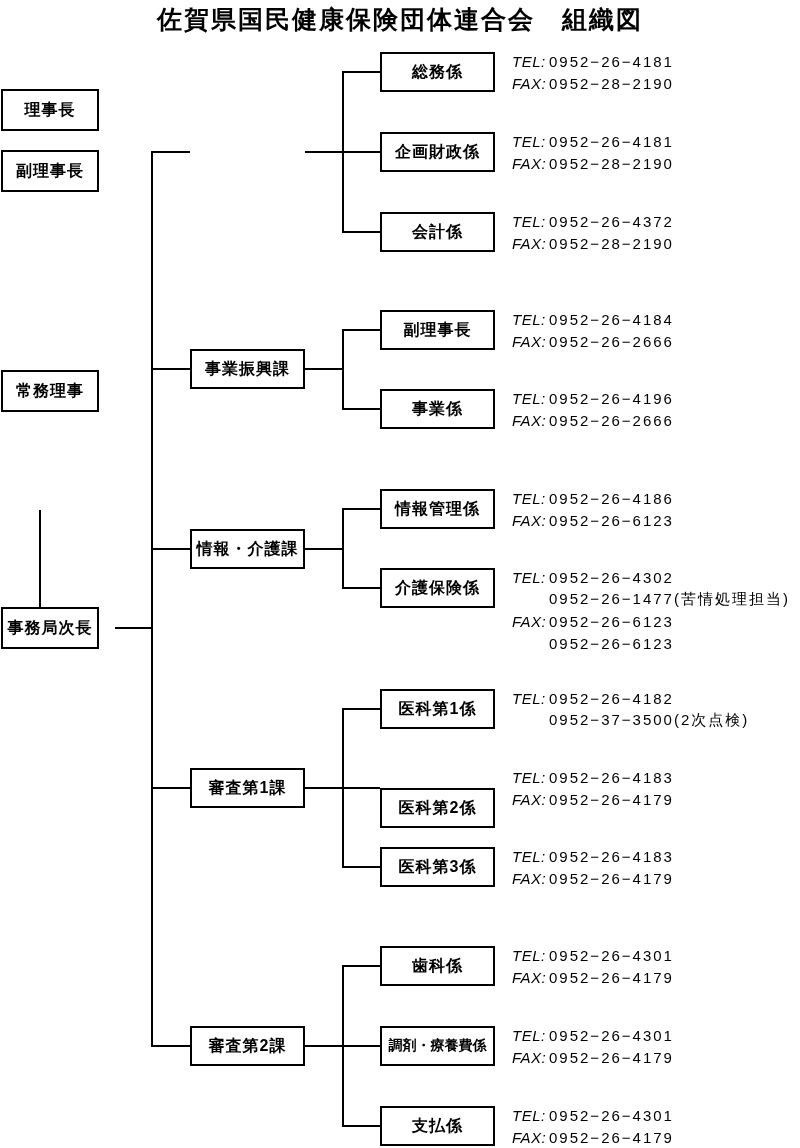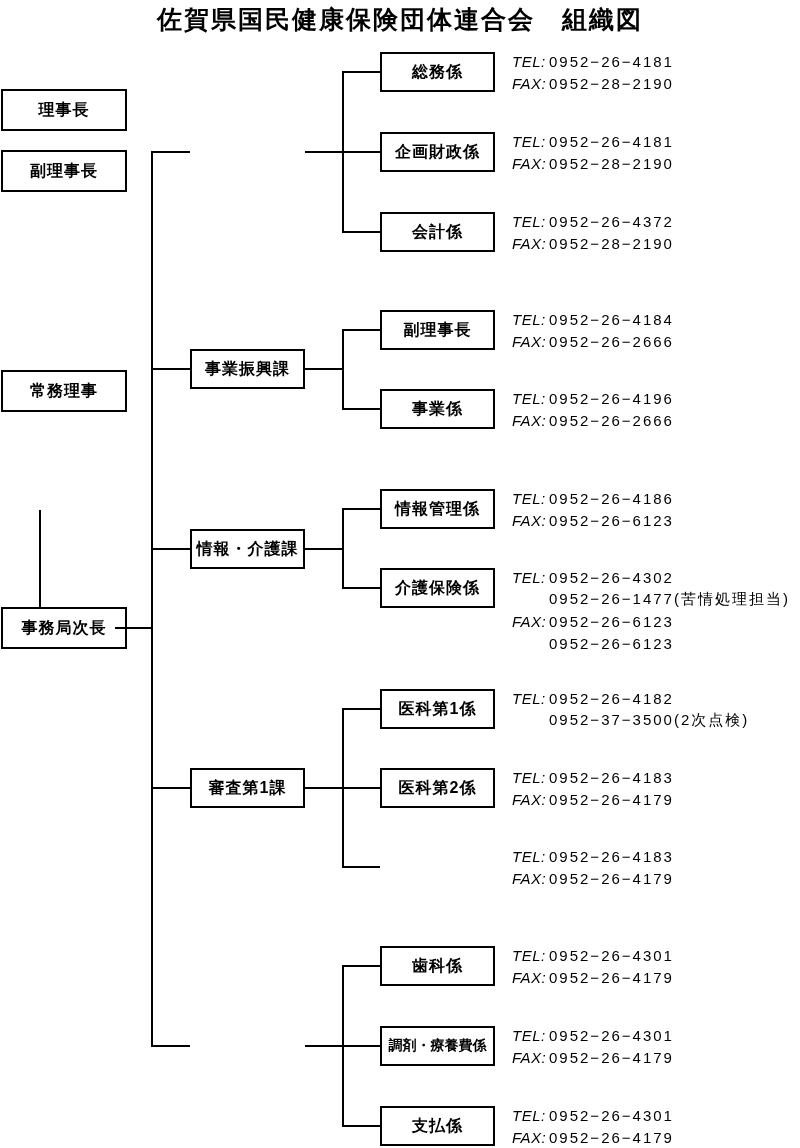--- a/index.html
+++ b/index.html
@@ -11,21 +11,21 @@
   .title{
     position:absolute;top:3px;left:0;width:100%;margin:0;
     text-align:center;font-size:25px;font-weight:bold;letter-spacing:2px;
     white-space:nowrap;
   }
   .node{
     position:absolute;width:115px;height:40px;box-sizing:border-box;
     border:2px solid #000;background:#fff;
     display:flex;align-items:center;justify-content:center;
   }
-  .node.exec{height:42px;width:126px;}
+  .node.exec{height:42px;width:98px;}
   .node .lbl{font-size:16px;font-weight:bold;letter-spacing:1px;white-space:nowrap;}
   .node.small .lbl{font-size:14px;letter-spacing:0;}
   .line{position:absolute;background:#000;display:block;}
   .contact{position:absolute;left:512px;}
   .cline{height:22px;display:flex;align-items:center;font-size:15px;white-space:nowrap;font-weight:500;}
   .pfx{display:inline-block;width:37px;letter-spacing:0.5px;font-style:italic;}
   .num{letter-spacing:2px;}
 </style>
 </head>
 <body>
@@ -85,20 +85,23 @@
 
   <div class="node" style="left:190px;top:349px">
     <span class="lbl">事業振興課</span>
     </div>
   <div class="node" style="left:190px;top:529px">
     <span class="lbl">情報・介護課</span>
     </div>
   <div class="node" style="left:190px;top:768px">
     <span class="lbl">審査第1課</span>
     </div>
+  <div class="node" style="left:190px;top:1026px">
+    <span class="lbl">審査第2課</span>
+    </div>
 
   <div class="node" style="left:380px;top:52px">
     <span class="lbl">総務係</span>
     </div>
   <div class="node" style="left:380px;top:132px">
     <span class="lbl">企画財政係</span>
     </div>
   <div class="node" style="left:380px;top:212px">
     <span class="lbl">会計係</span>
     </div>
@@ -110,22 +113,25 @@
     </div>
   <div class="node" style="left:380px;top:489px">
     <span class="lbl">情報管理係</span>
     </div>
   <div class="node" style="left:380px;top:568px">
     <span class="lbl">介護保険係</span>
     </div>
   <div class="node" style="left:380px;top:689px">
     <span class="lbl">医科第1係</span>
     </div>
-  <div class="node" style="left:380px;top:768px">
+  <div class="node" style="left:380px;top:788px">
     <span class="lbl">医科第2係</span>
+    </div>
+  <div class="node" style="left:380px;top:847px">
+    <span class="lbl">医科第3係</span>
     </div>
   <div class="node" style="left:380px;top:946px">
     <span class="lbl">歯科係</span>
     </div>
   <div class="node small" style="left:380px;top:1026px">
     <span class="lbl">調剤・療養費係</span>
     </div>
   <div class="node" style="left:380px;top:1106px">
     <span class="lbl">支払係</span>
     </div>

